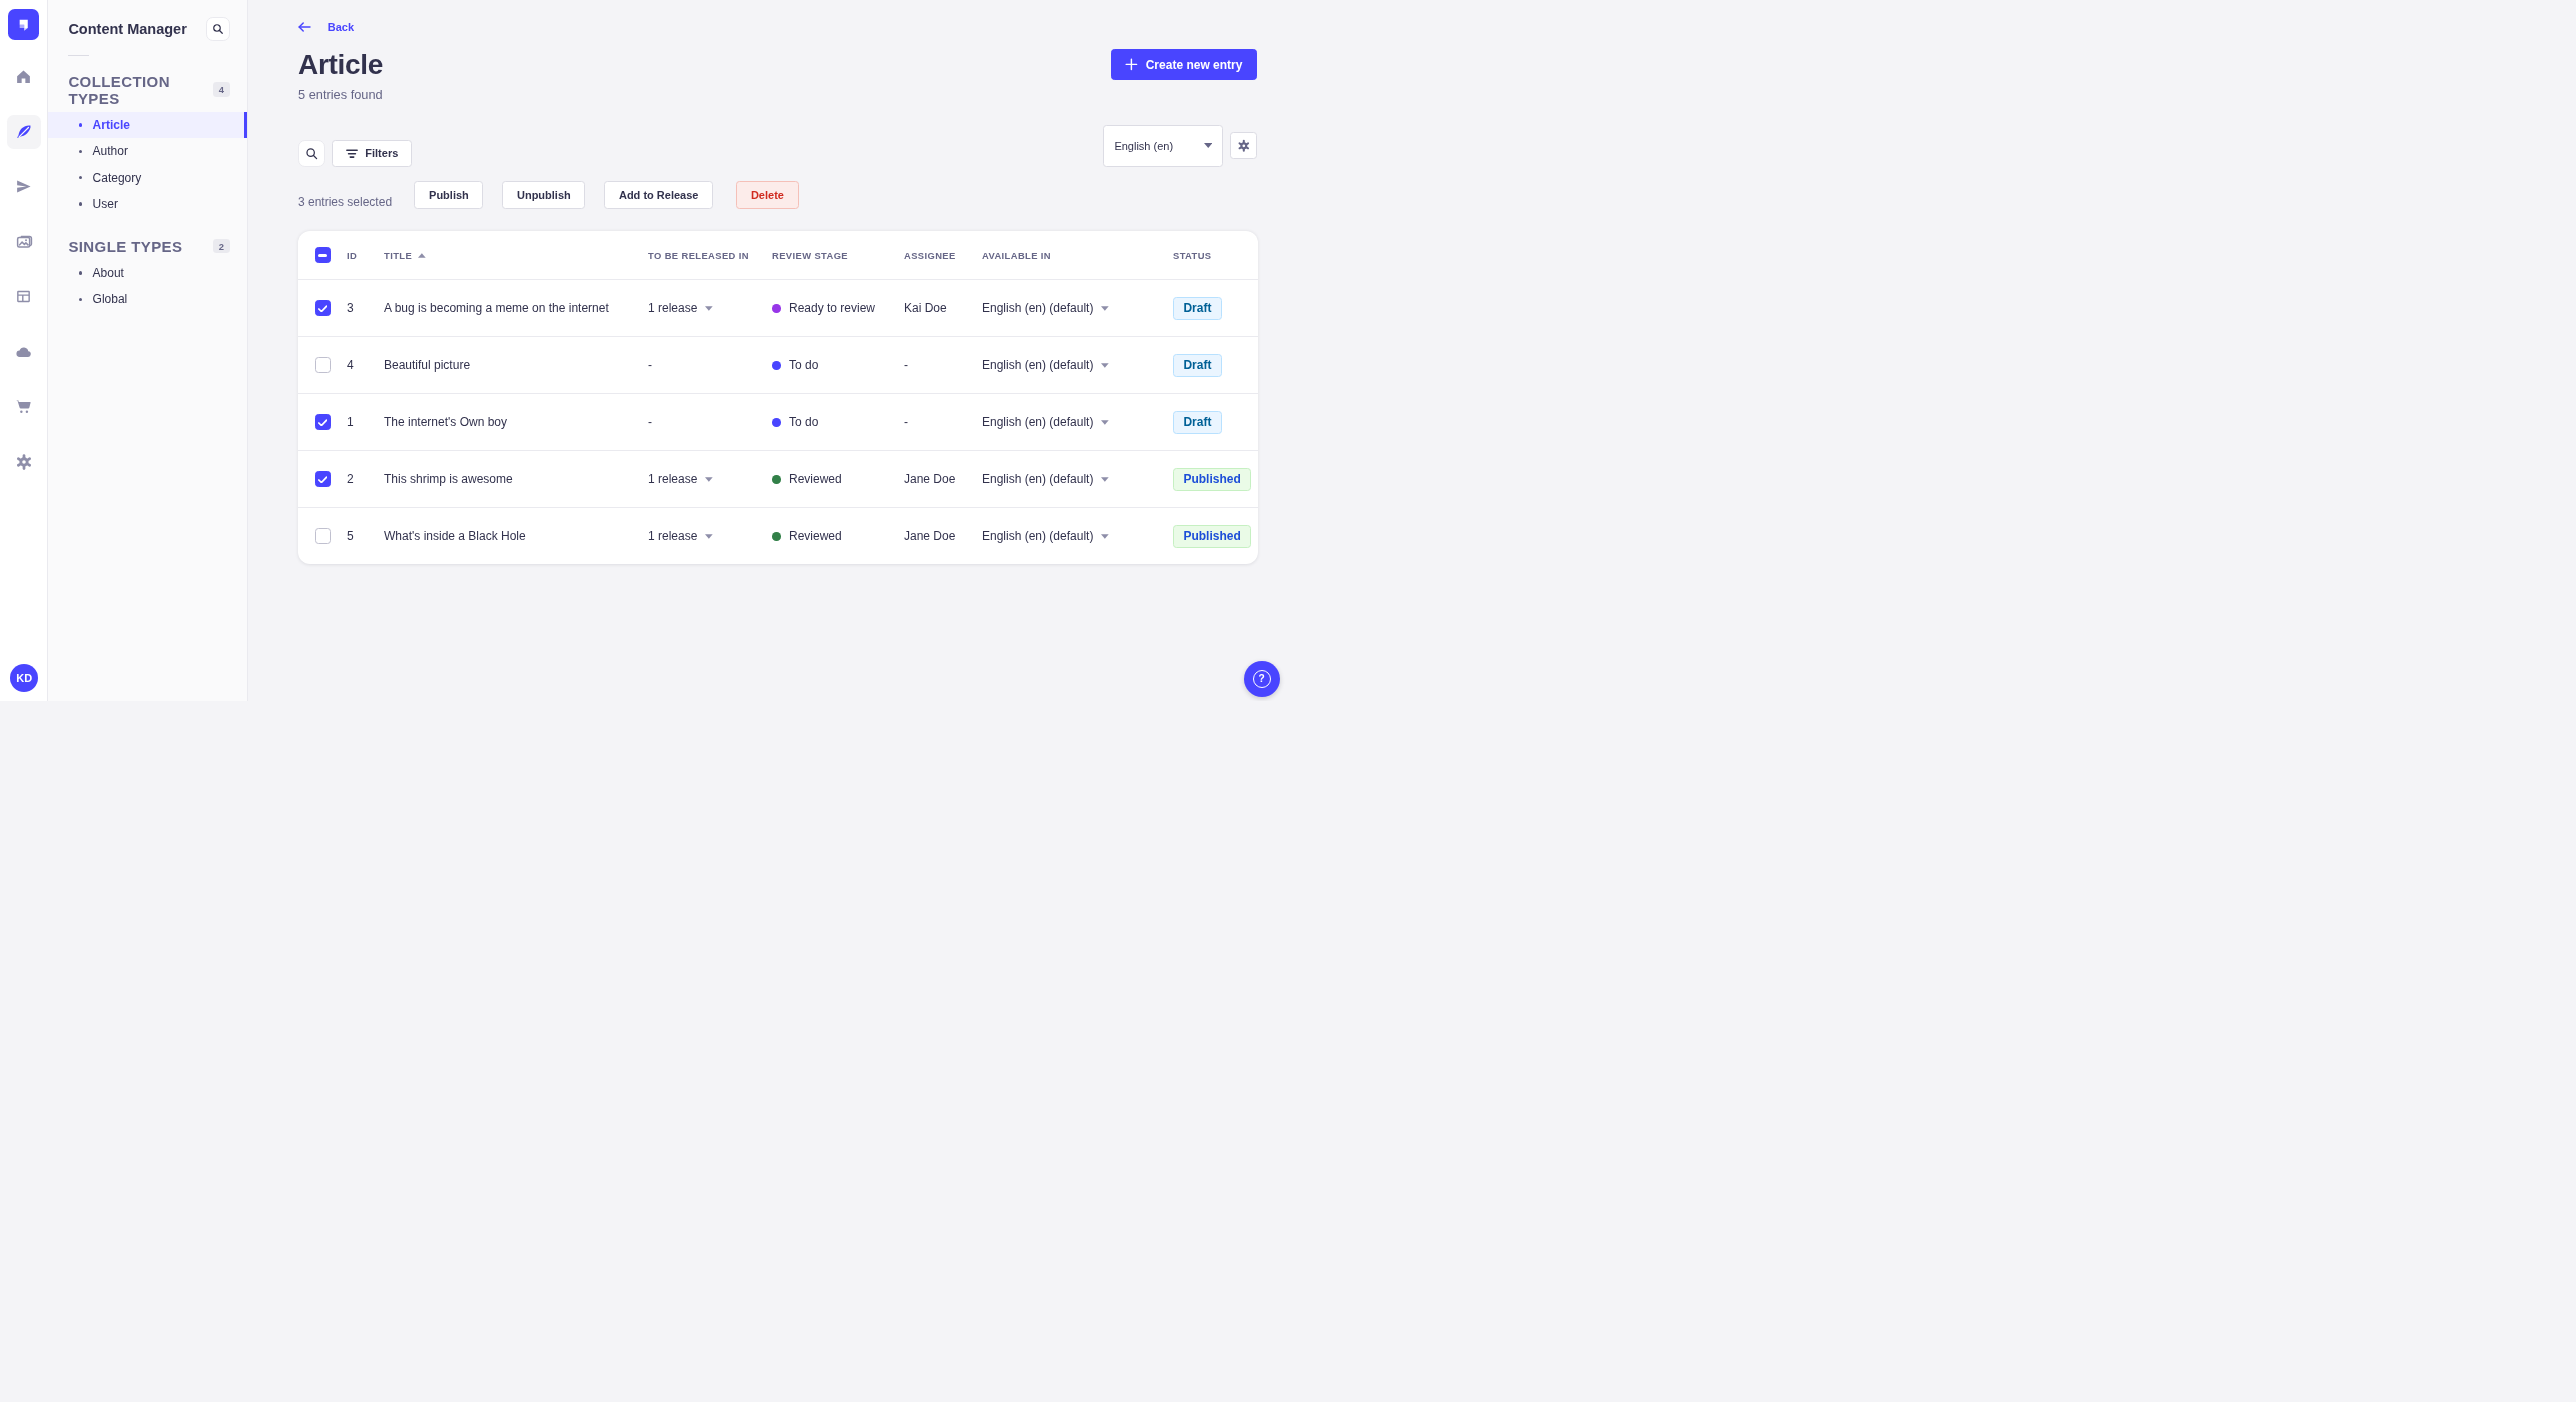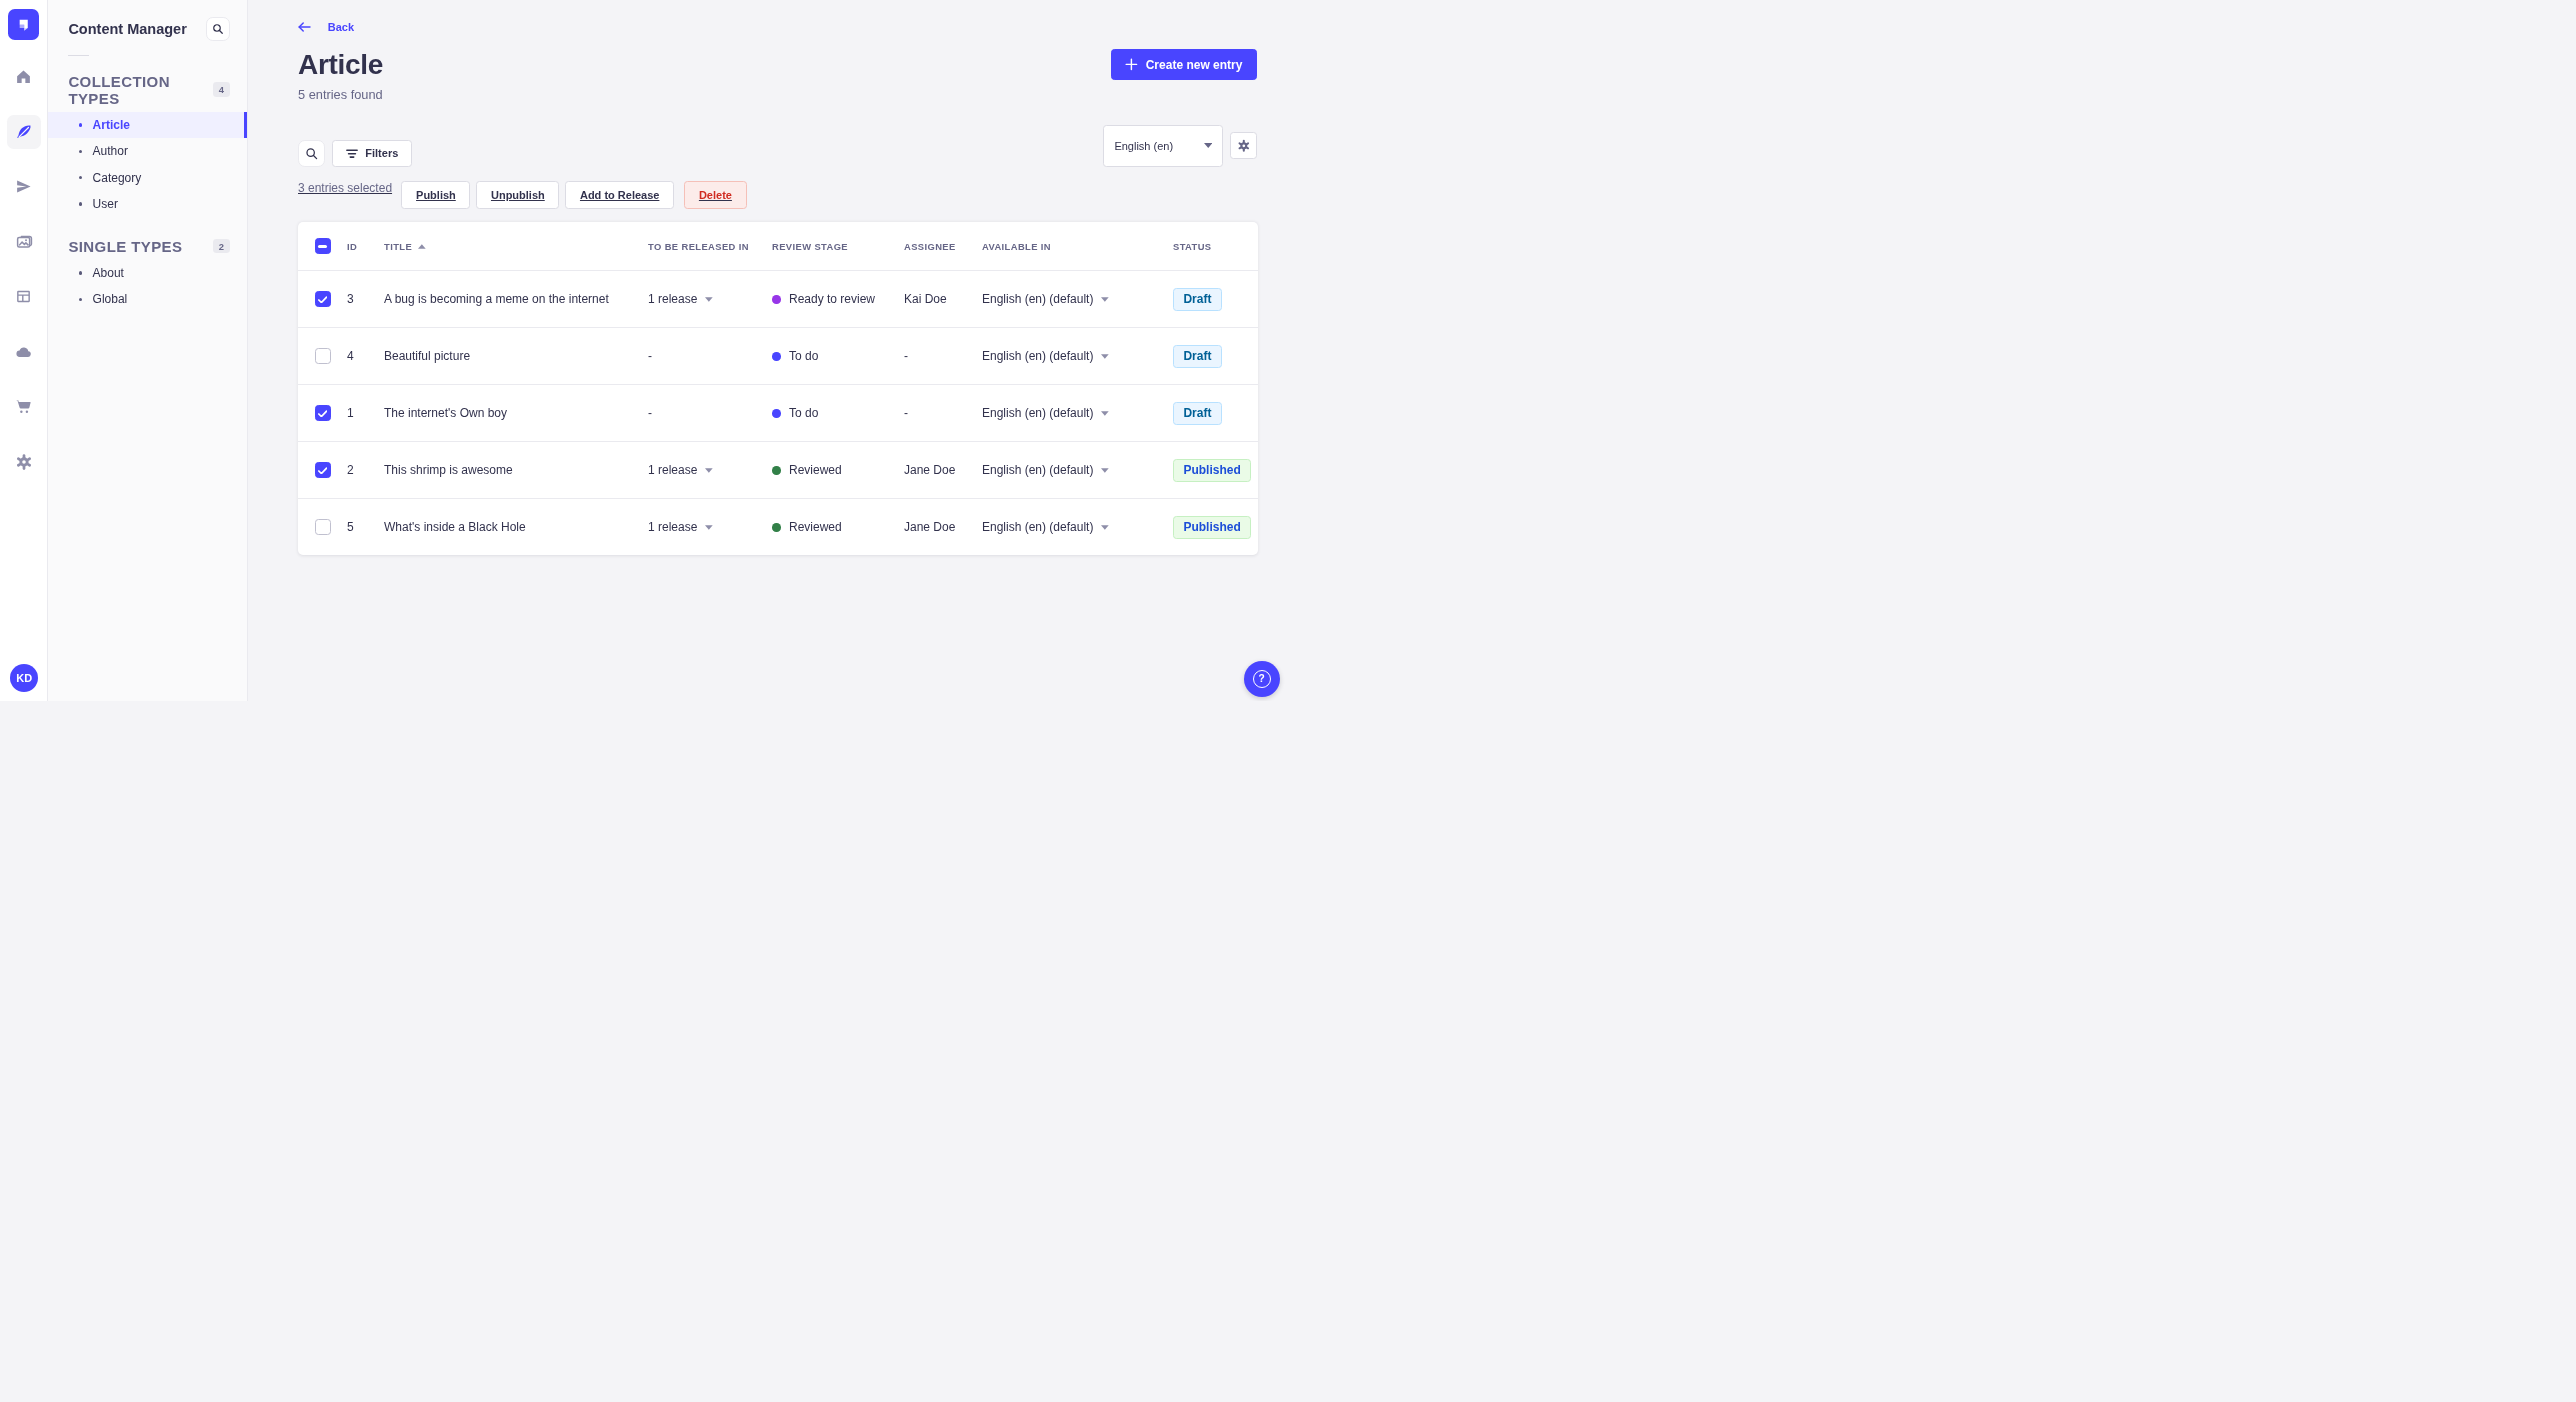--- a/index.html
+++ b/index.html
@@ -105,32 +105,32 @@
     height:42px; min-width:120px; background:#fff; border:0.9px solid #dcdce4; border-radius:3.4px;
     font-size:11px; color:#32324d; padding:0 10.2px;
     display:flex; align-items:center; justify-content:space-between; gap:10.2px; cursor:pointer;
   }
   .gear-btn {
     width:27px; height:27px; background:#fff; border:0.9px solid #dcdce4; border-radius:3.4px;
     display:flex; align-items:center; justify-content:center; color:#666687; cursor:pointer;
   }
 
   
-  .selection-row { margin-top:14.5px; display:flex; align-items:flex-start; gap:6px;text-decoration:underline; }
+  .selection-row { margin-top:14.5px; display:flex; align-items:flex-end; gap:19px; }
   .selection-text { font-size:12px; color:#666687; margin-right:3.4px; }
   .action-btn {
     height:28px; background:#fff; border:0.9px solid #dcdce4; border-radius:3.4px;
     font-size:11px; font-weight:600; color:#32324d; padding:0 13.6px; cursor:pointer;
     font-family:inherit;
   }
   .action-btn.danger { background:#fcecea; border-color:#f5c0b8; color:#d02b20; margin-left:4.3px; }
 
   
   .table-card {
-    margin-top:13px; background:#fff; border-radius:5px;
+    margin-top:22px; background:#fff; border-radius:12px;
     box-shadow:0 0.9px 3.4px rgba(33,33,52,0.1); width:960px; overflow:hidden;
   }
   .tgrid { display:grid; grid-template-columns:49px 37px 264px 124px 132px 78px 191px 1fr; align-items:center; }
   .thead { height:48px; }
   .th {
     font-size:9.4px; font-weight:bold; color:#666687; letter-spacing:0.4px;
     display:flex; align-items:center; gap:6px;
   }
   .trow { height:57px; border-top:0.9px solid #eaeaef; }
   .cell { font-size:12px; color:#32324d; display:flex; align-items:center; }

